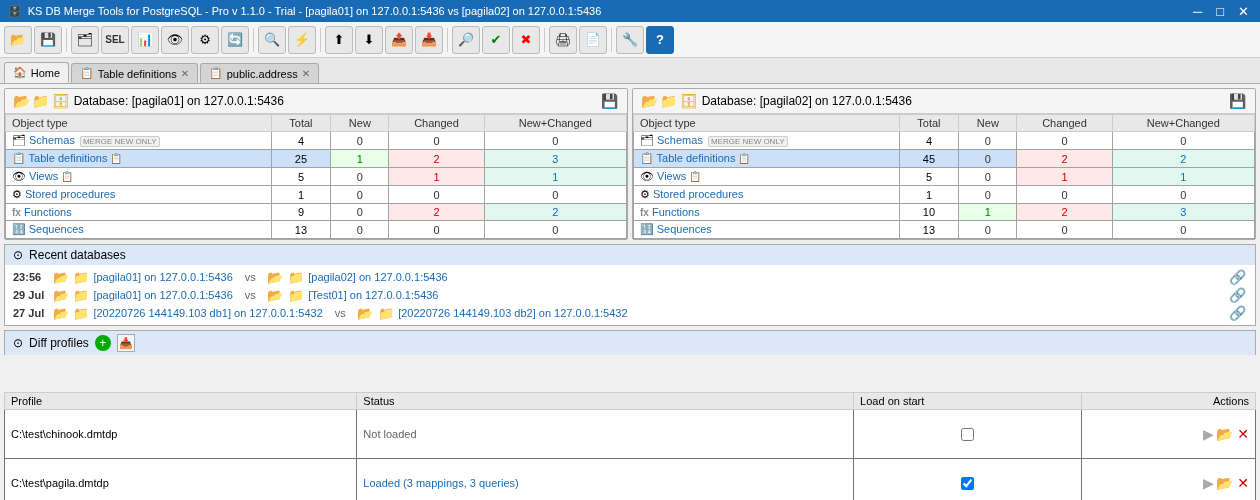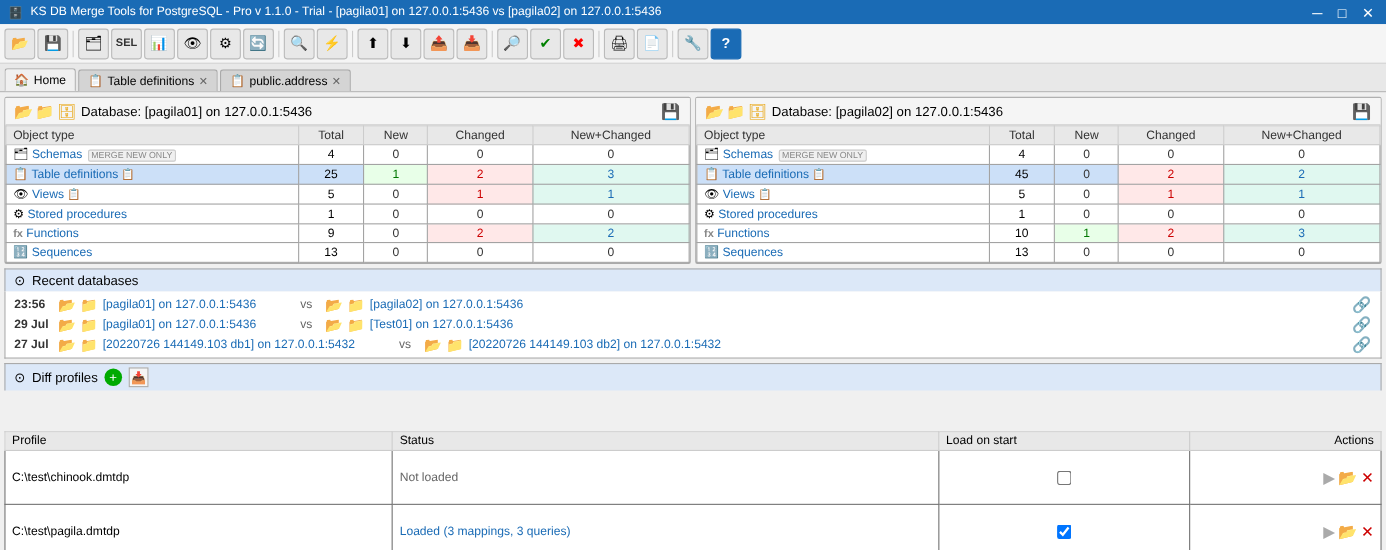--- a/index.html
+++ b/index.html
@@ -146,21 +146,21 @@
       padding: 3px 8px;
       font-size: 11px;
     }
     .recent-row {
       display: flex;
       align-items: center;
       padding: 1px 0;
       gap: 4px;
     }
     .recent-row .time { color: #333; min-width: 36px; font-weight: bold; }
-    .recent-row .vs-text { color: #666; padding: 0 8px; margin-left: 28px; }
+    .recent-row .vs-text { color: #666; padding: 0 8px; }
     .orange-folder { color: #e8a000; font-size: 13px; }
     .recent-db-text { color: #1a6bb5; }
     .right-icon { margin-left: auto; color: #00aa00; font-size: 14px; }
     
     
     .diff-section-header {
       background: #dce8f8;
       border: 1px solid #aaa;
       border-bottom: none;
       padding: 3px 8px;

